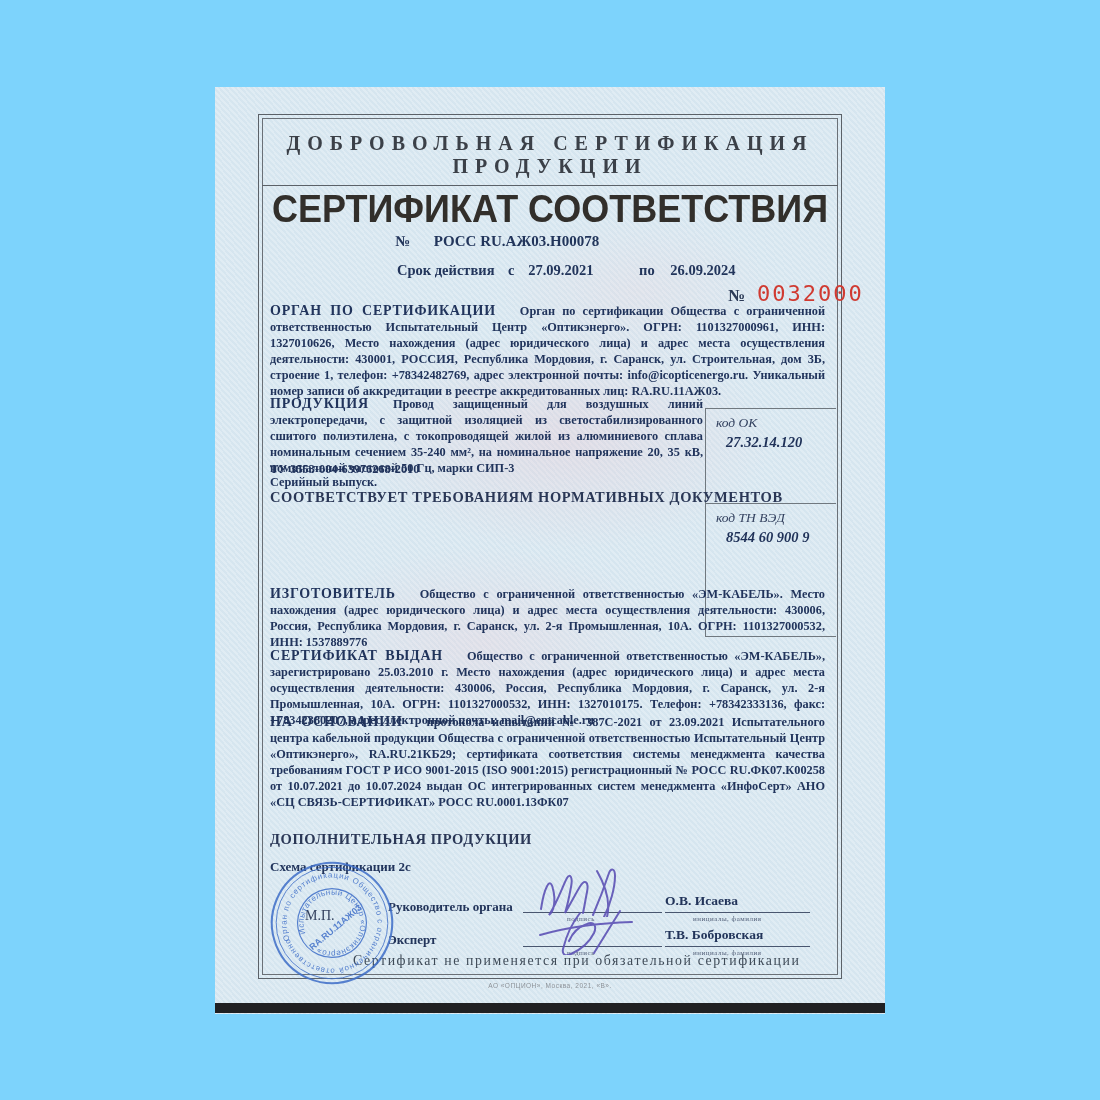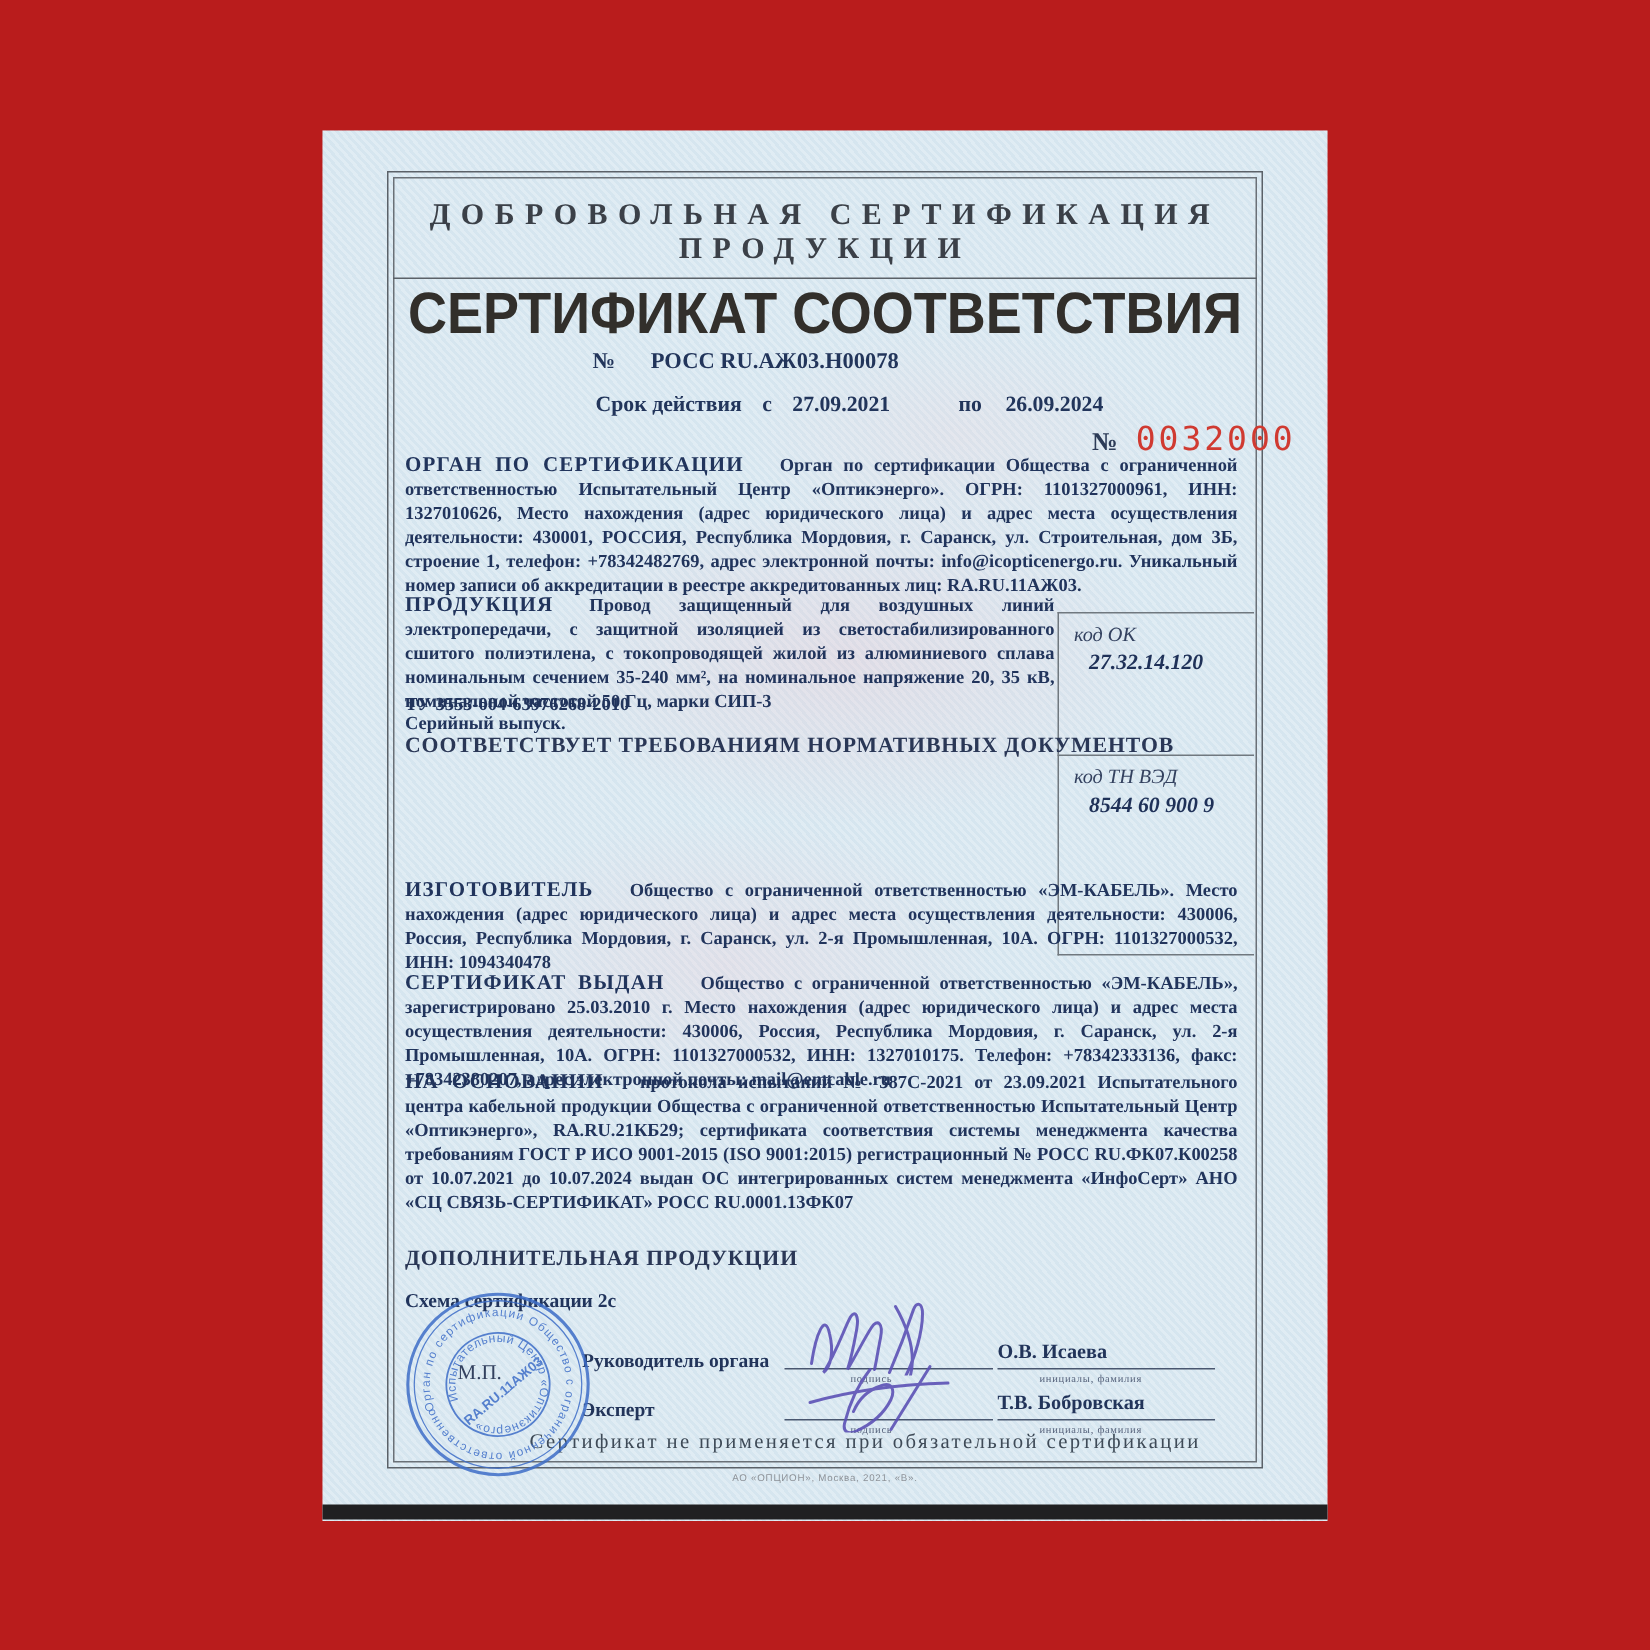--- a/index.html
+++ b/index.html
@@ -1,16 +1,16 @@
 <!DOCTYPE html>
 <html><head>
 <meta charset="utf-8">
 <style>
   html,body{margin:0;padding:0;background:#ffffff;}
-  .canvas{position:relative;width:1100px;height:1100px;background:#b91c1c;overflow:hidden;
+  .canvas{position:relative;width:1100px;height:1100px;background:#7dd3fc;overflow:hidden;
           font-family:"Liberation Serif", serif;}
   
   .page{position:absolute;left:215px;top:87px;width:670px;height:927px;
         background:
           radial-gradient(ellipse 300px 160px at 52% 38%, rgba(238,196,206,0.30), transparent 70%),
           radial-gradient(ellipse 260px 140px at 40% 60%, rgba(240,205,214,0.28), transparent 70%),
           radial-gradient(ellipse 200px 110px at 63% 22%, rgba(242,210,216,0.22), transparent 70%),
           repeating-linear-gradient(48deg, rgba(255,255,255,0.18) 0 2px, rgba(186,208,224,0.10) 2px 4px),
           #d9e8f1;}
   .scan-bar{position:absolute;left:0;top:916px;width:670px;height:10px;background:#202022;}
@@ -111,21 +111,21 @@
       </div>
       <div class="codebox second">
         <div class="clabel">код ТН ВЭД</div>
         <div class="cvalue">8544 60 900 9</div>
       </div>
     </div>
 
     <div class="slabel" style="top:402px;">СООТВЕТСТВУЕТ ТРЕБОВАНИЯМ НОРМАТИВНЫХ ДОКУМЕНТОВ</div>
 
     <div class="para" style="top:499px;">
-      <span class="plabel">ИЗГОТОВИТЕЛЬ</span><span>Общество с ограниченной ответственностью «ЭМ-КАБЕЛЬ». Место нахождения (адрес юридического лица) и адрес места осуществления деятельности: 430006, Россия, Республика Мордовия, г. Саранск, ул. 2-я Промышленная, 10А. ОГРН: 1101327000532, ИНН: 1094340478</span>
+      <span class="plabel">ИЗГОТОВИТЕЛЬ</span><span>Общество с ограниченной ответственностью «ЭМ-КАБЕЛЬ». Место нахождения (адрес юридического лица) и адрес места осуществления деятельности: 430006, Россия, Республика Мордовия, г. Саранск, ул. 2-я Промышленная, 10А. ОГРН: 1101327000532, ИНН: 1537889776</span>
     </div>
 
     <div class="para" style="top:561px;">
       <span class="plabel">СЕРТИФИКАТ ВЫДАН</span><span>Общество с ограниченной ответственностью «ЭМ-КАБЕЛЬ», зарегистрировано 25.03.2010 г. Место нахождения (адрес юридического лица) и адрес места осуществления деятельности: 430006, Россия, Республика Мордовия, г. Саранск, ул. 2-я Промышленная, 10А. ОГРН: 1101327000532, ИНН: 1327010175. Телефон: +78342333136, факс: +78342380207, адрес электронной почты: mail@emcable.ru</span>
     </div>
 
     <div class="para" style="top:627px;">
       <span class="plabel">НА ОСНОВАНИИ</span><span>протокола испытаний № 387С-2021 от 23.09.2021 Испытательного центра кабельной продукции Общества с ограниченной ответственностью Испытательный Центр «Оптикэнерго», RA.RU.21КБ29; сертификата соответствия системы менеджмента качества требованиям ГОСТ Р ИСО 9001-2015 (ISO 9001:2015) регистрационный № РОСС RU.ФК07.К00258 от 10.07.2021 до 10.07.2024 выдан ОС интегрированных систем менеджмента «ИнфоСерт» АНО «СЦ СВЯЗЬ-СЕРТИФИКАТ» РОСС RU.0001.13ФК07</span>
     </div>
 

